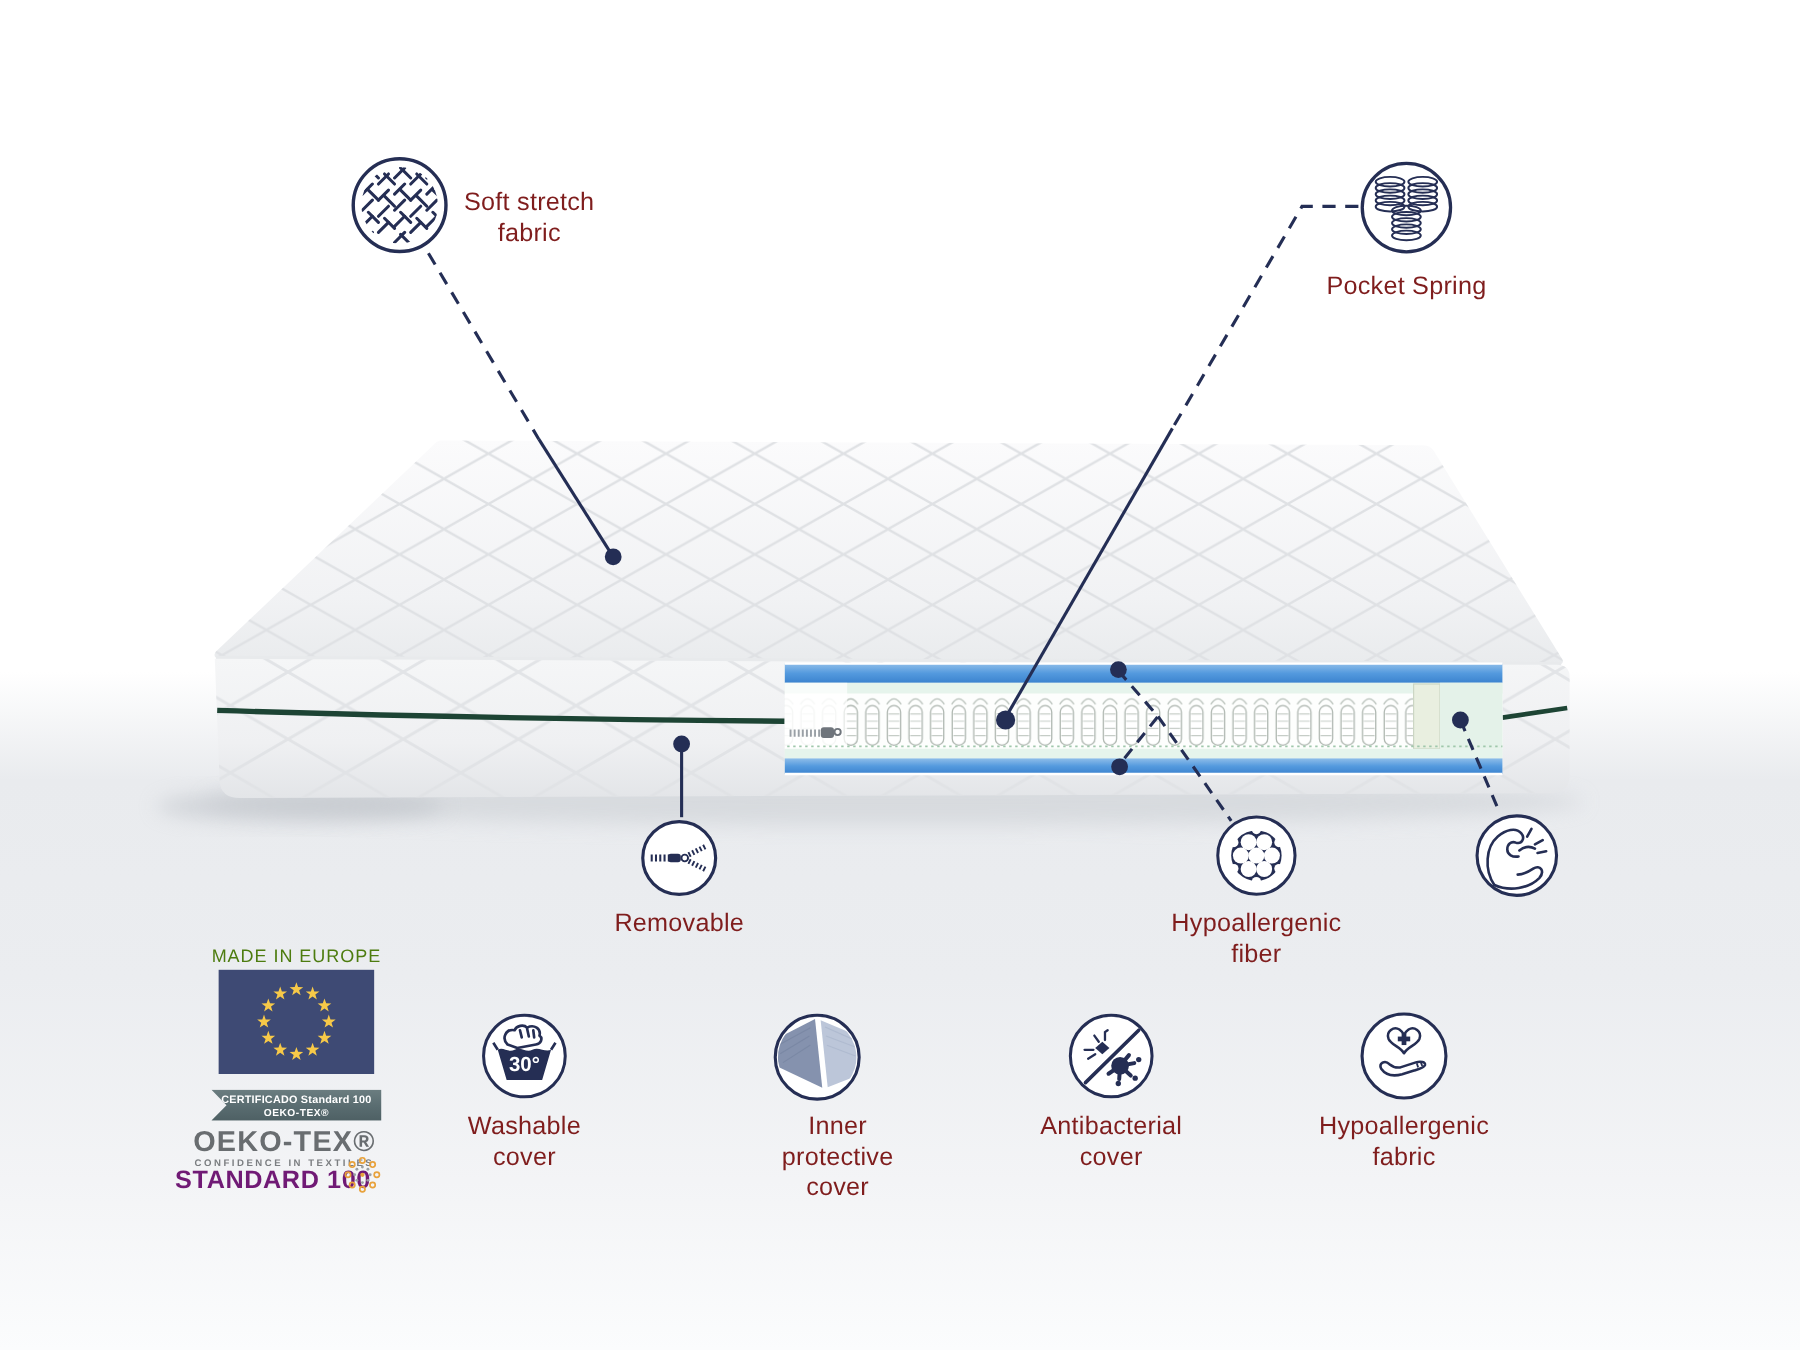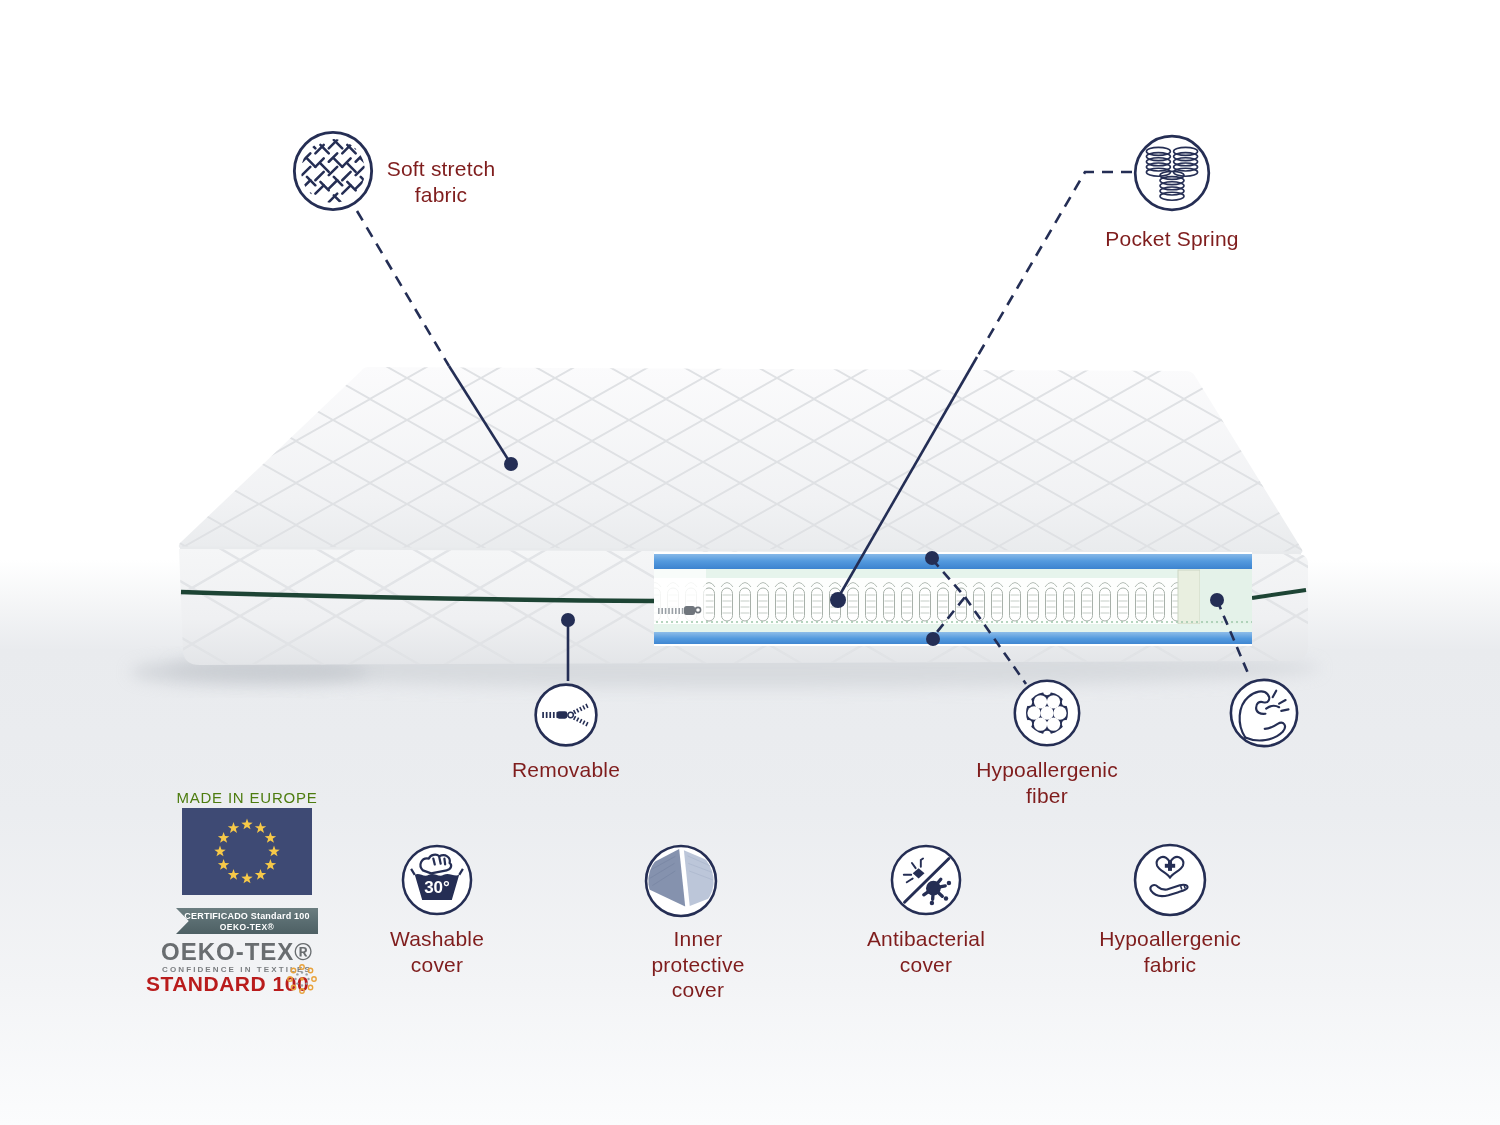--- a/index.html
+++ b/index.html
@@ -16,21 +16,21 @@
   .ribbon{position:absolute;left:176px;top:908px;width:142px;height:26px;color:#fff;
     background:linear-gradient(180deg,#6b7d80 0%,#596c70 55%,#4e6064 100%);
     clip-path:polygon(0 0,100% 0,100% 100%,0 100%,9% 50%);
     display:flex;flex-direction:column;justify-content:center;align-items:center;}
   .ribbon .r1{font-size:9px;font-weight:bold;letter-spacing:.2px;line-height:11px;}
   .ribbon .r2{font-size:8.5px;font-weight:bold;letter-spacing:.4px;line-height:10px;}
   .oeko-title{position:absolute;left:137px;top:938px;width:200px;text-align:center;color:#696d70;
     font-size:24px;font-weight:700;letter-spacing:1px;}
   .oeko-sub{position:absolute;left:137px;top:965px;width:200px;text-align:center;color:#7b7e81;
     font-size:8px;letter-spacing:2.1px;font-weight:bold;}
-  .oeko-std{position:absolute;left:120px;top:972px;width:215px;text-align:center;color:#b91c1c;
+  .oeko-std{position:absolute;left:120px;top:972px;width:215px;text-align:center;color:#701a75;
     font-size:21px;font-weight:700;letter-spacing:.5px;}
   .flower{position:absolute;left:284px;top:961px;}
 </style>
 </head>
 <body>
 
 <div class="stage">
   <div class="bg-band"></div>
 
   <svg class="mattress-svg" width="1500" height="1125" viewBox="0 0 1500 1125">

